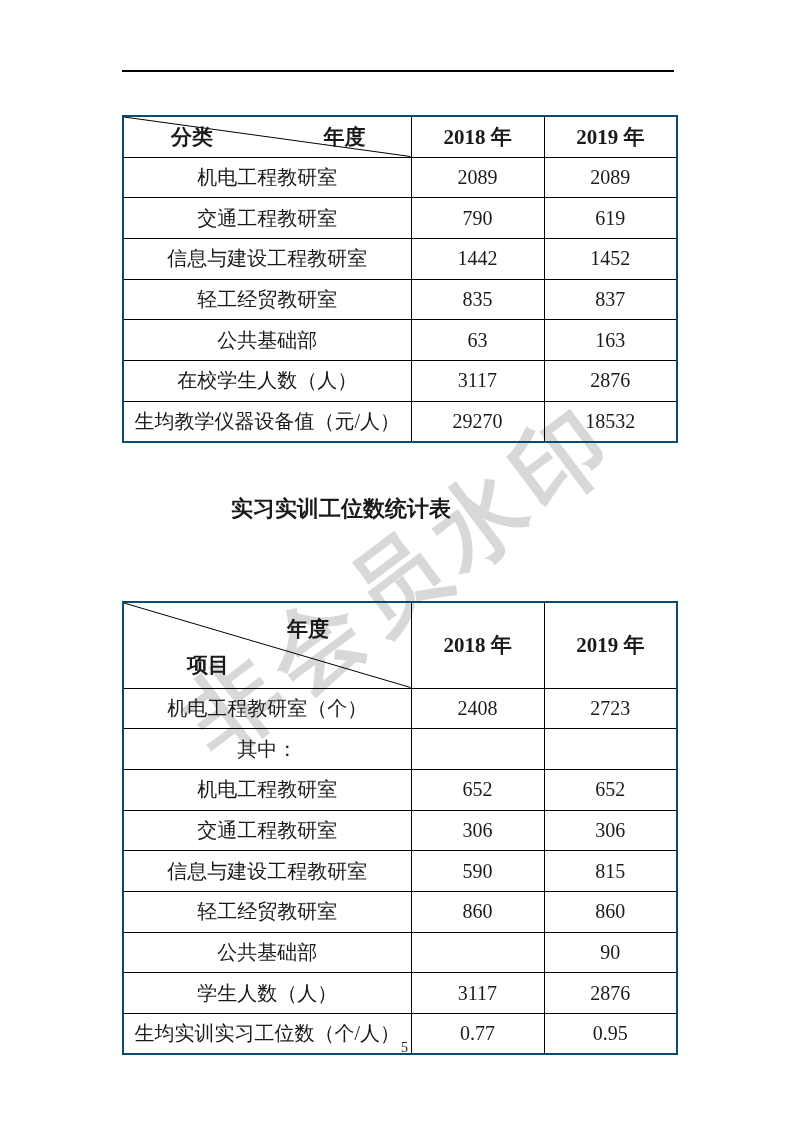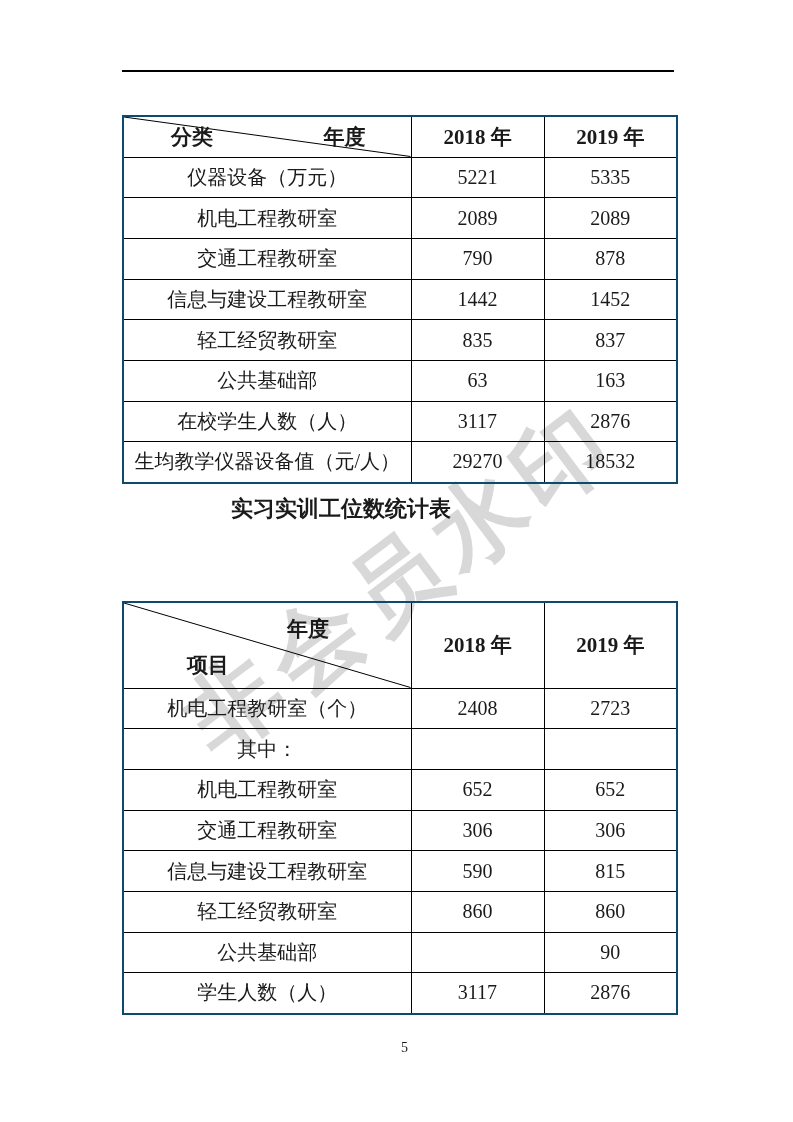--- a/index.html
+++ b/index.html
@@ -114,33 +114,28 @@
         </svg>
         <span class="corner1-inner">
           <span>分类</span>
           <span>年度</span>
         </span>
       </th>
       <th>2018 年</th>
       <th>2019 年</th>
     </tr>
     <tr>
-      <td>仪器设备（万元）</td>
-      <td>5221</td>
-      <td>5335</td>
-    </tr>
-    <tr>
       <td>机电工程教研室</td>
       <td>2089</td>
       <td>2089</td>
     </tr>
     <tr>
       <td>交通工程教研室</td>
       <td>790</td>
-      <td>878</td>
+      <td>619</td>
     </tr>
     <tr>
       <td>信息与建设工程教研室</td>
       <td>1442</td>
       <td>1452</td>
     </tr>
     <tr>
       <td>轻工经贸教研室</td>
       <td>835</td>
       <td>837</td>
@@ -216,18 +211,23 @@
     <tr>
       <td>公共基础部</td>
       <td></td>
       <td>90</td>
     </tr>
     <tr>
       <td>学生人数（人）</td>
       <td>3117</td>
       <td>2876</td>
     </tr>
+    <tr>
+      <td>生均实训实习工位数（个/人）</td>
+      <td>0.77</td>
+      <td>0.95</td>
+    </tr>
   </tbody>
     </table>
 
   <div class="page-number">5</div>
 
 </div>
 
 </body></html>

